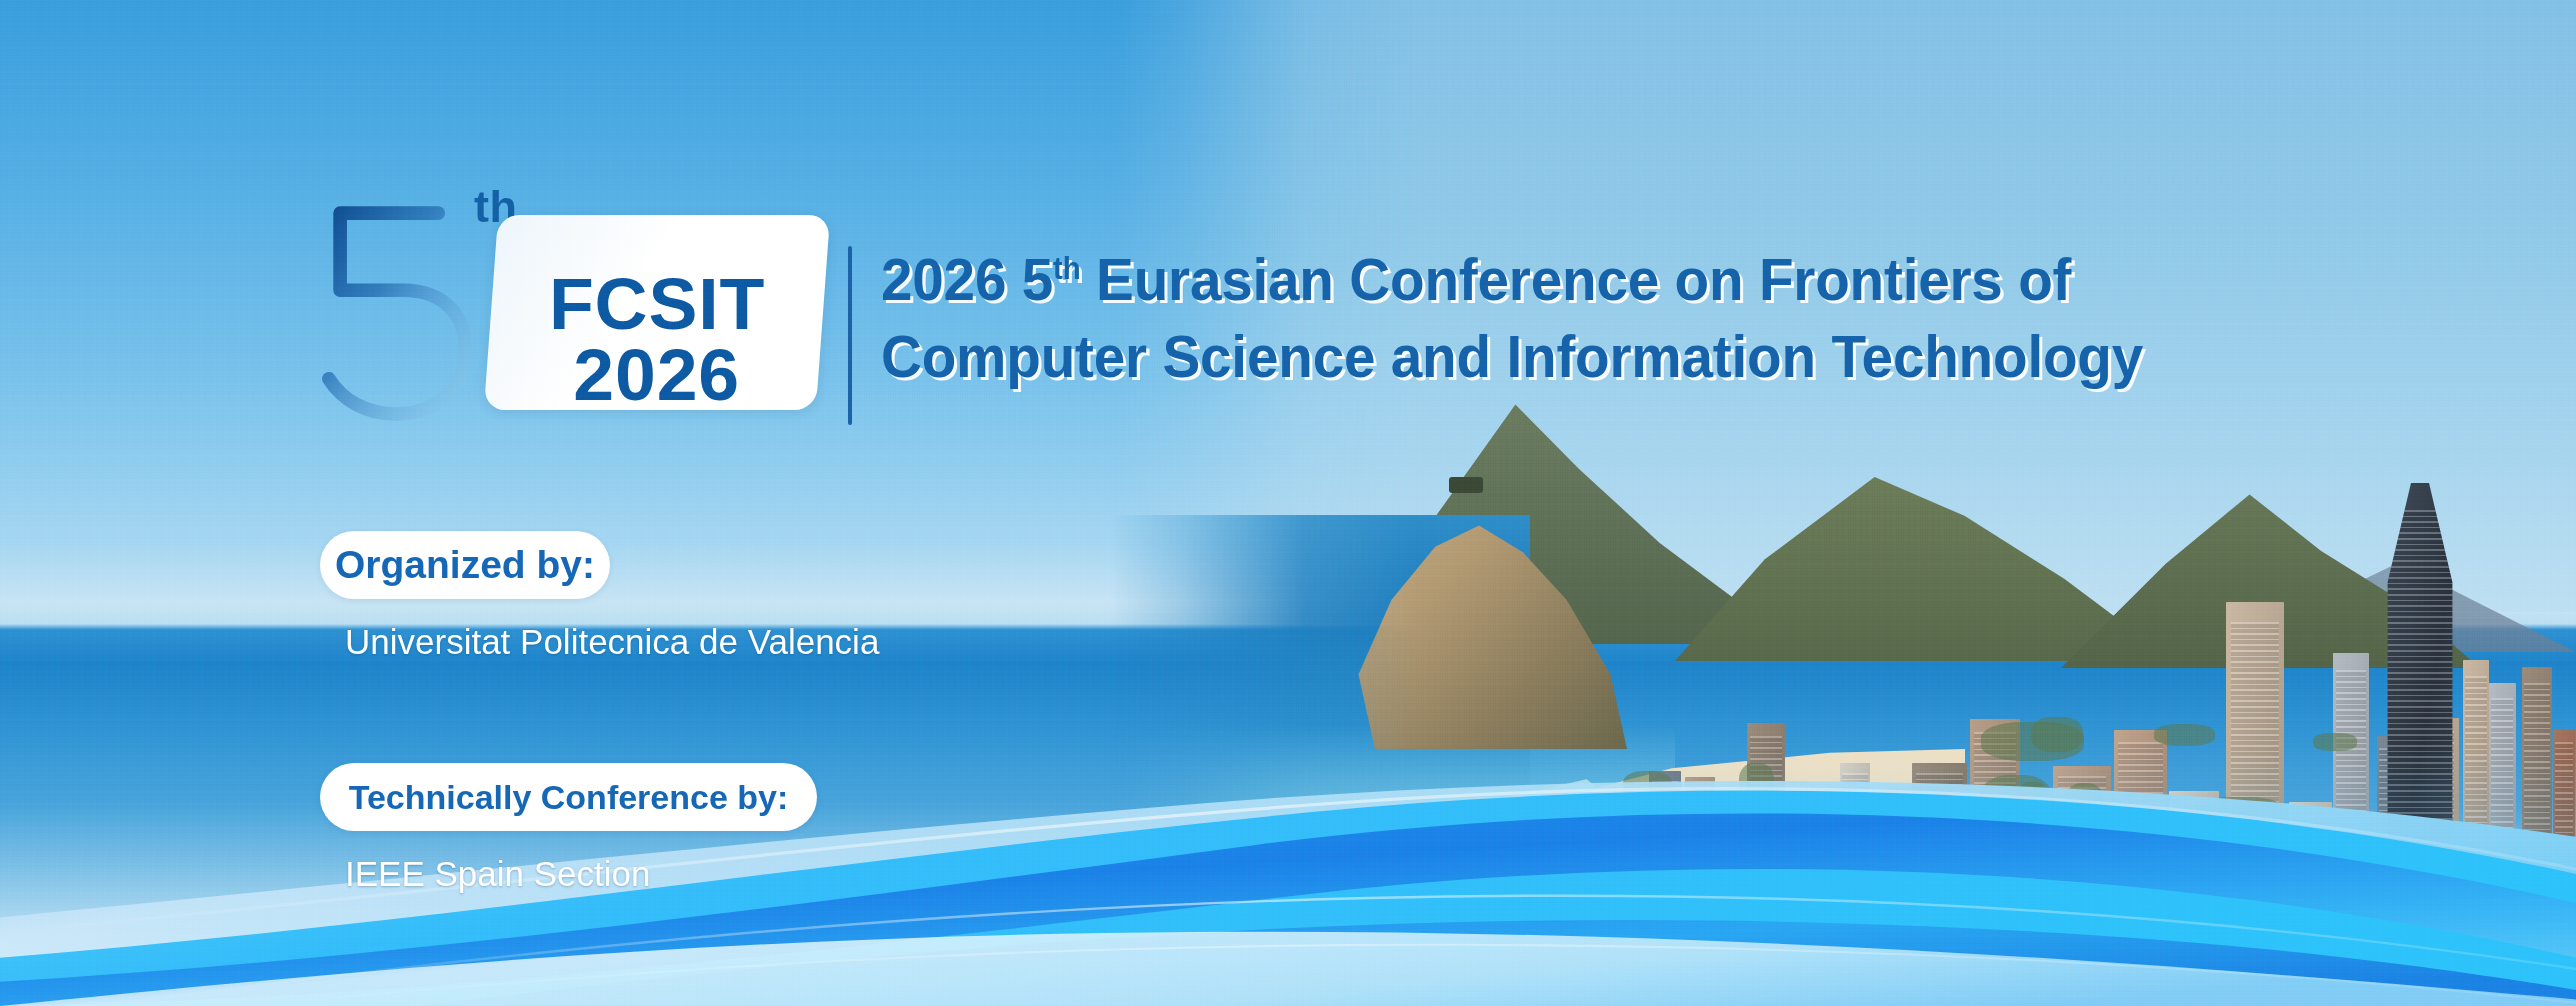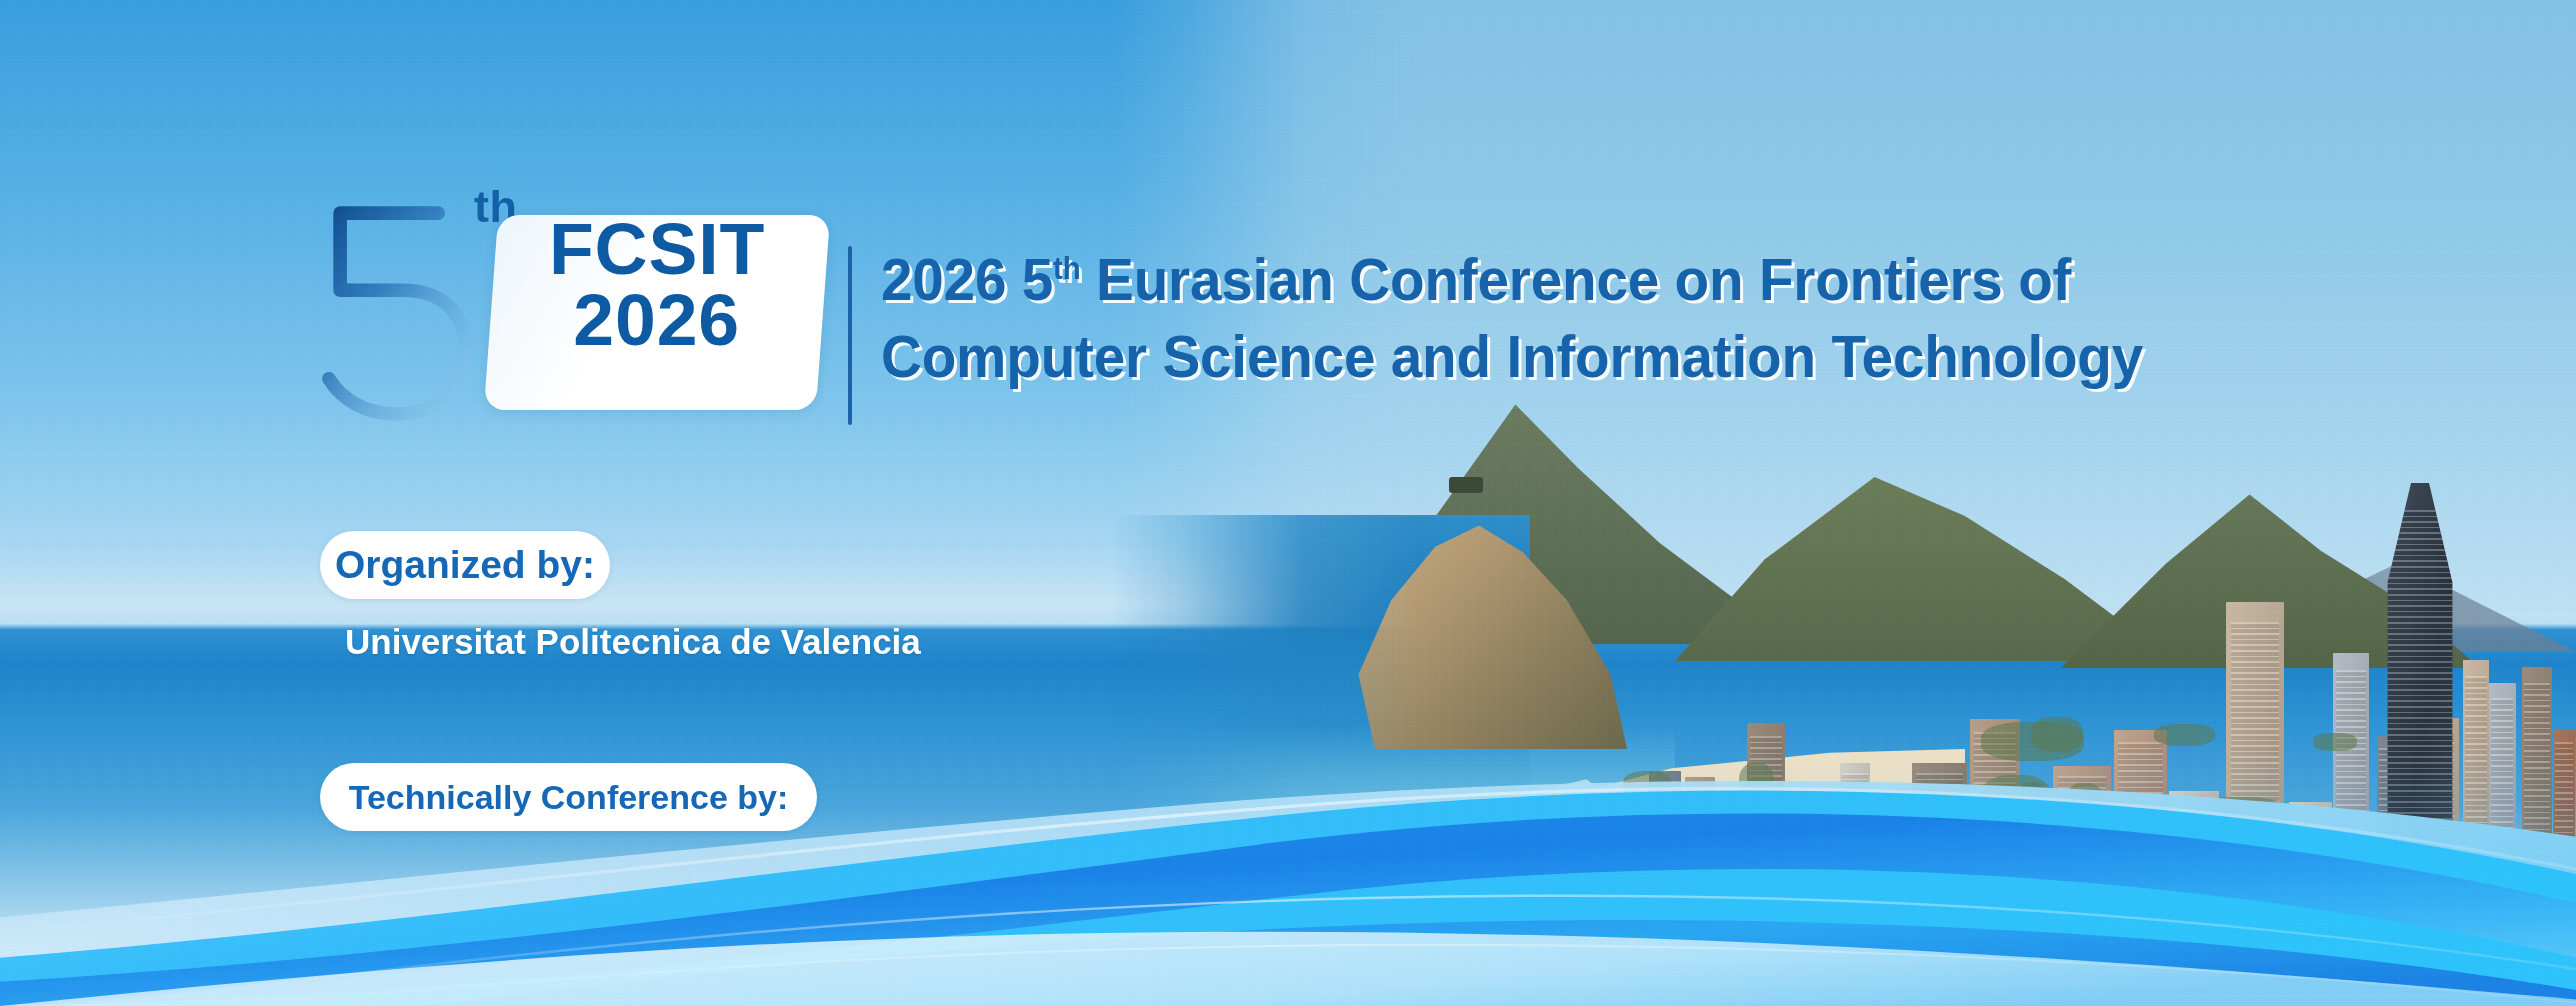--- a/index.html
+++ b/index.html
@@ -97,21 +97,21 @@
   .logo-block{ position:absolute; left:316px; top:175px; width:547px; height:258px; }
   .num5{ position:absolute; left:0px; top:20px; width:185px; height:242px; }
   .sup-th{ position:absolute; left:158px; top:6.4px; font-size:45px; font-weight:700;
     color:#1462a8; letter-spacing:0.4px; }
 
   .fcsit-card{ position:absolute; left:175px; top:40px; width:332px; height:195px;
     background:linear-gradient(118deg,#eef6fc 0%,#ffffff 42%,#ffffff 100%);
     border-radius:21px; transform:skewX(-4.2deg);
     box-shadow:0 2.4px 11.3px rgba(20,70,120,.14); }
   .fcsit-text{ position:absolute; left:175px; top:40px; width:332px; height:195px;
-    display:flex; flex-direction:column; justify-content:flex-start; align-items:center;
+    display:flex; flex-direction:column; justify-content:flex-end; align-items:center;
     gap:1.6px; }
   .fcsit-text .l1, .fcsit-text .l2{
     font-weight:800; color:#0d5ca5; line-height:.96; letter-spacing:0.8px;
     font-family:"Liberation Sans", sans-serif;
     transform:scaleX(1.02);
   }
   .fcsit-text .l1{ font-size:72px; }
   .fcsit-text .l2{ font-size:72px; }
 
   .divider{ position:absolute; left:532px; top:71px; width:4px; height:179px;
@@ -129,21 +129,21 @@
 
   
   .pill{
     position:absolute; background:#ffffff; border-radius:48px;
     display:flex; align-items:center; justify-content:center;
     color:#1669b8; font-weight:700; box-shadow:0 1.6px 6.4px rgba(20,70,120,.10);
   }
   .pill#p-org{ left:320px; top:531px; width:290px; height:68px; font-size:39px; }
   .pill#p-sup{ left:320px; top:763px; width:497px; height:68px; font-size:34px; }
 
-  .orglist{ position:absolute; left:345px; top:618px;font-weight:bold; }
+  .orglist{ position:absolute; left:345px; top:618px; }
   .orglist div{ font-size:35px; color:#ffffff; line-height:1.38;
     text-shadow:0 0.8px 2.4px rgba(10,60,100,.30); white-space:nowrap; }
 
   .suplist{ position:absolute; left:345px; top:850px; }
   .suplist div{ font-size:35px; color:#ffffff; line-height:1.38;
     text-shadow:0 0.8px 2.4px rgba(10,60,100,.30); white-space:nowrap; }
 
   
   .grain{ position:absolute; inset:0; pointer-events:none; opacity:.05;
     background-image:
@@ -368,16 +368,19 @@
     <div class="tl"><span>2026 5</span><sup>th</sup><span> Eurasian Conference on Frontiers of</span></div>
     <div class="tl">Computer Science and Information Technology</div>
   </div>
 
   <div class="pill" id="p-org">Organized by:</div>
   <div class="orglist">
     <div>Universitat Politecnica de Valencia</div>
   </div>
 
   <div class="pill" id="p-sup">Technically Conference by:</div>
+  <div class="suplist">
+    <div>IEEE Spain Section</div>
+  </div>
 
   <div class="grain"></div>
 </div>
 
 
 </body></html>

